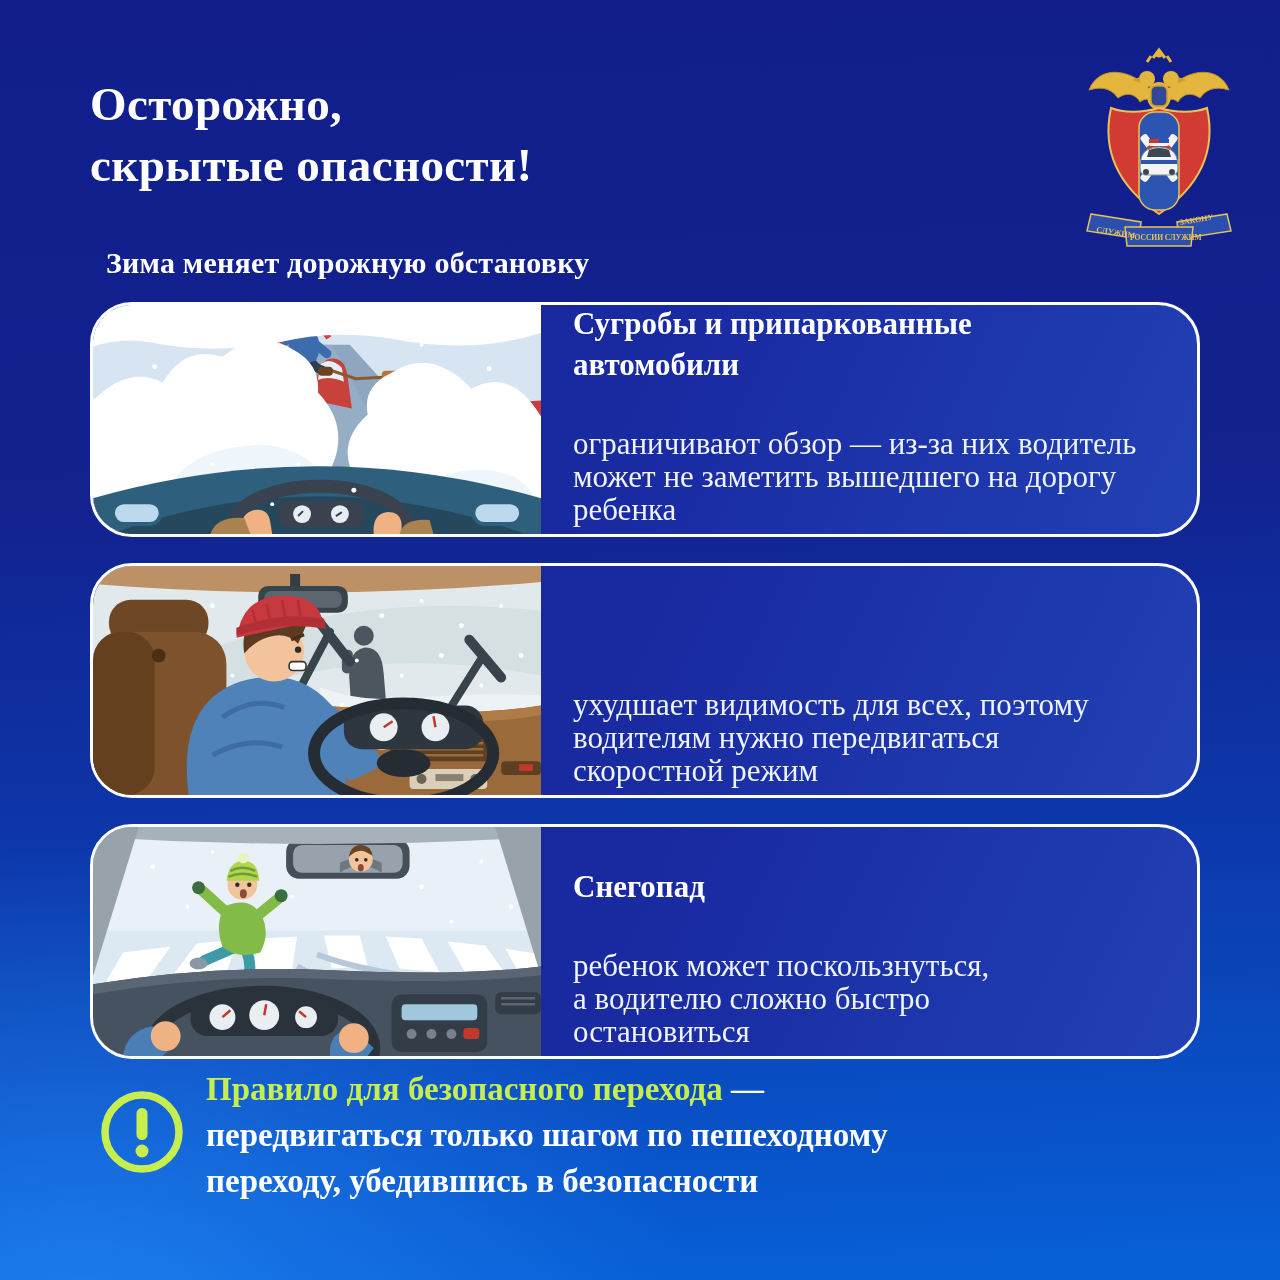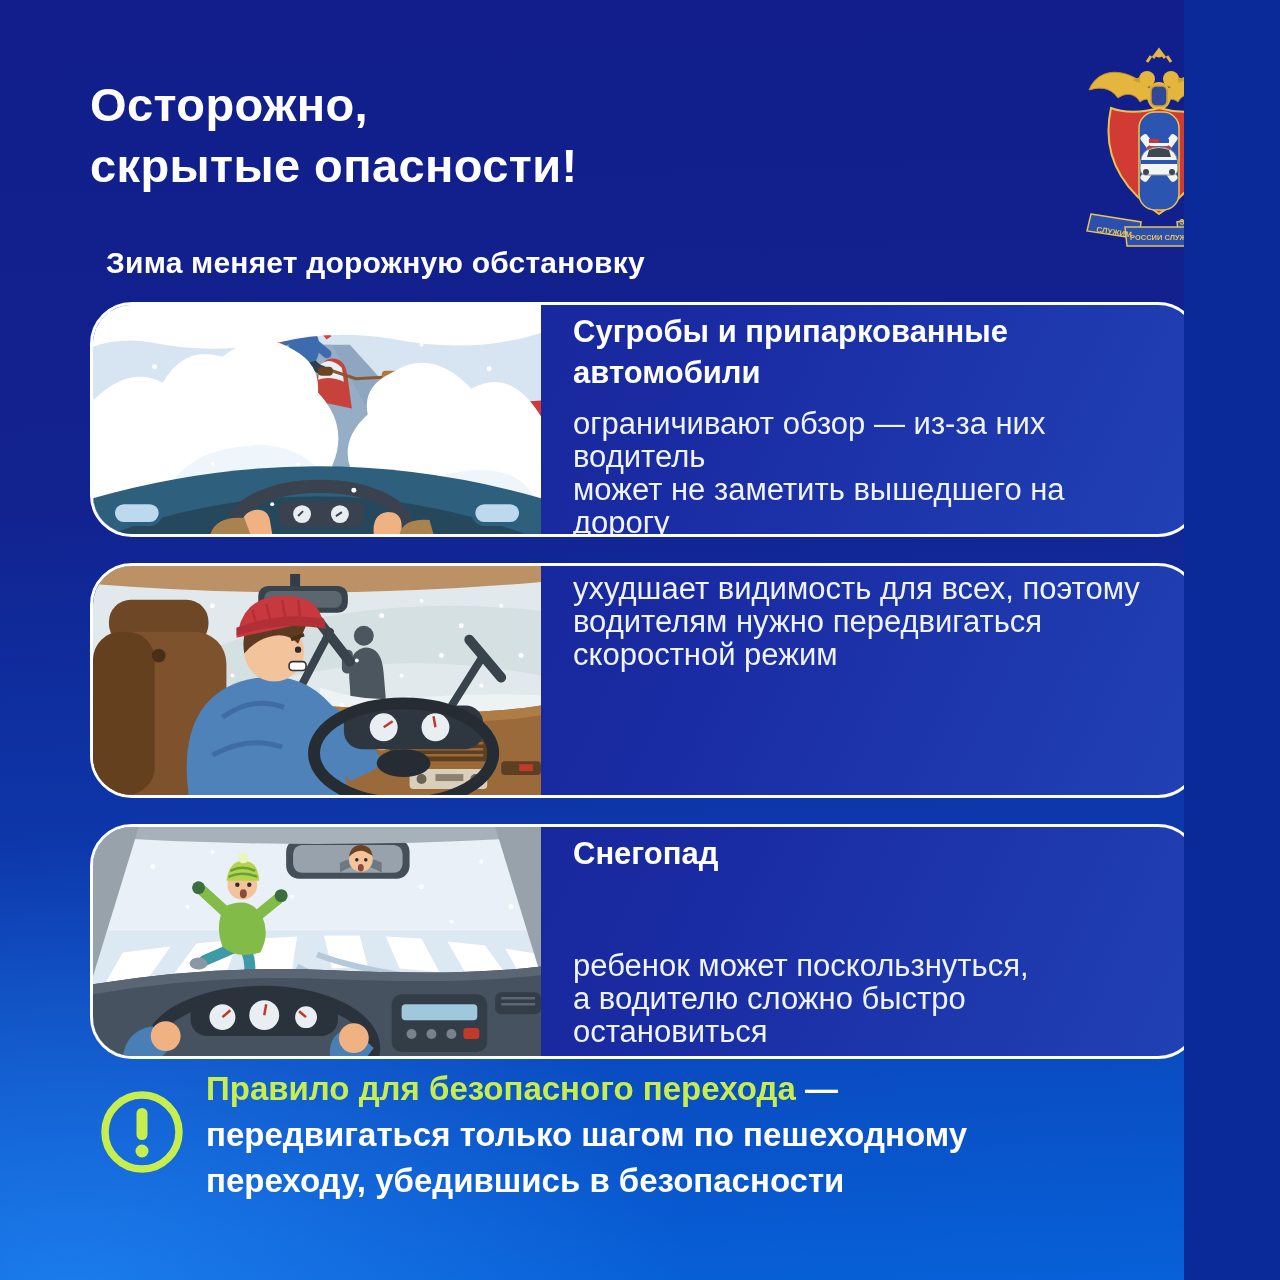--- a/index.html
+++ b/index.html
@@ -1,18 +1,18 @@
 <!DOCTYPE html>
 <html><head>
 <meta charset="utf-8">
 <style>
   html,body{margin:0;padding:0;background:#0a2a9a;}
   .poster{
-    position:relative;width:1184px;height:1280px;overflow:hidden;
-    font-family:Liberation Sans, sans-serif;color:#fff;
+    position:relative;width:1280px;height:1280px;overflow:hidden;
+    font-family:Liberation Serif, serif;color:#fff;
     background:
       radial-gradient(1000px 760px at 6% 102%, rgba(45,150,255,.55), rgba(45,150,255,0) 62%),
       linear-gradient(178deg,#111e8c 0%,#12228f 38%,#0c3aae 68%,#0761d8 100%);
   }
   .page-title{
     position:absolute;left:90px;top:74px;margin:0;
     font-size:47px;line-height:61px;font-weight:700;letter-spacing:.4px;
     white-space:pre-line;
   }
   .subtitle{
@@ -23,22 +23,23 @@
   .logo svg{width:100%;height:100%;display:block;}
   .cards{position:absolute;left:90px;top:302px;width:1110px;display:flex;flex-direction:column;gap:26px;}
   .card{
     box-sizing:border-box;height:235px;border:3px solid #fdfeff;border-radius:42px;
     background:linear-gradient(115deg,#141f95 0%,#1a2ca3 55%,#2141b5 100%);
     display:flex;overflow:hidden;
   }
   .card-illus{flex:0 0 448px;height:100%;}
   .card-illus svg{width:100%;height:100%;display:block;}
   .card-text{
-    flex:1;display:flex;flex-direction:column;justify-content:space-between;
+    flex:1;display:flex;flex-direction:column;justify-content:flex-end;
     padding:6px 34px 8px 32px;
+    gap:28px;
   }
   .card-text h2{margin:0 0 14px;font-size:31px;line-height:41px;font-weight:700;white-space:pre-line;}
   .card-text p{margin:0;font-size:31px;line-height:33px;font-weight:400;color:#eef3fc;white-space:pre-line;}
   .footer{position:absolute;left:98px;top:1066px;width:1060px;display:flex;align-items:flex-start;}
   .warn-icon{flex:0 0 88px;height:88px;margin-top:22px;}
   .warn-icon svg{width:88px;height:88px;display:block;}
   .rule{margin:0 0 0 20px;width:870px;font-size:33px;line-height:46px;font-weight:700;}
   .rule .hl{color:#c6ee4e;}
   .rule .rest{display:block;white-space:pre-line;}
 </style>

